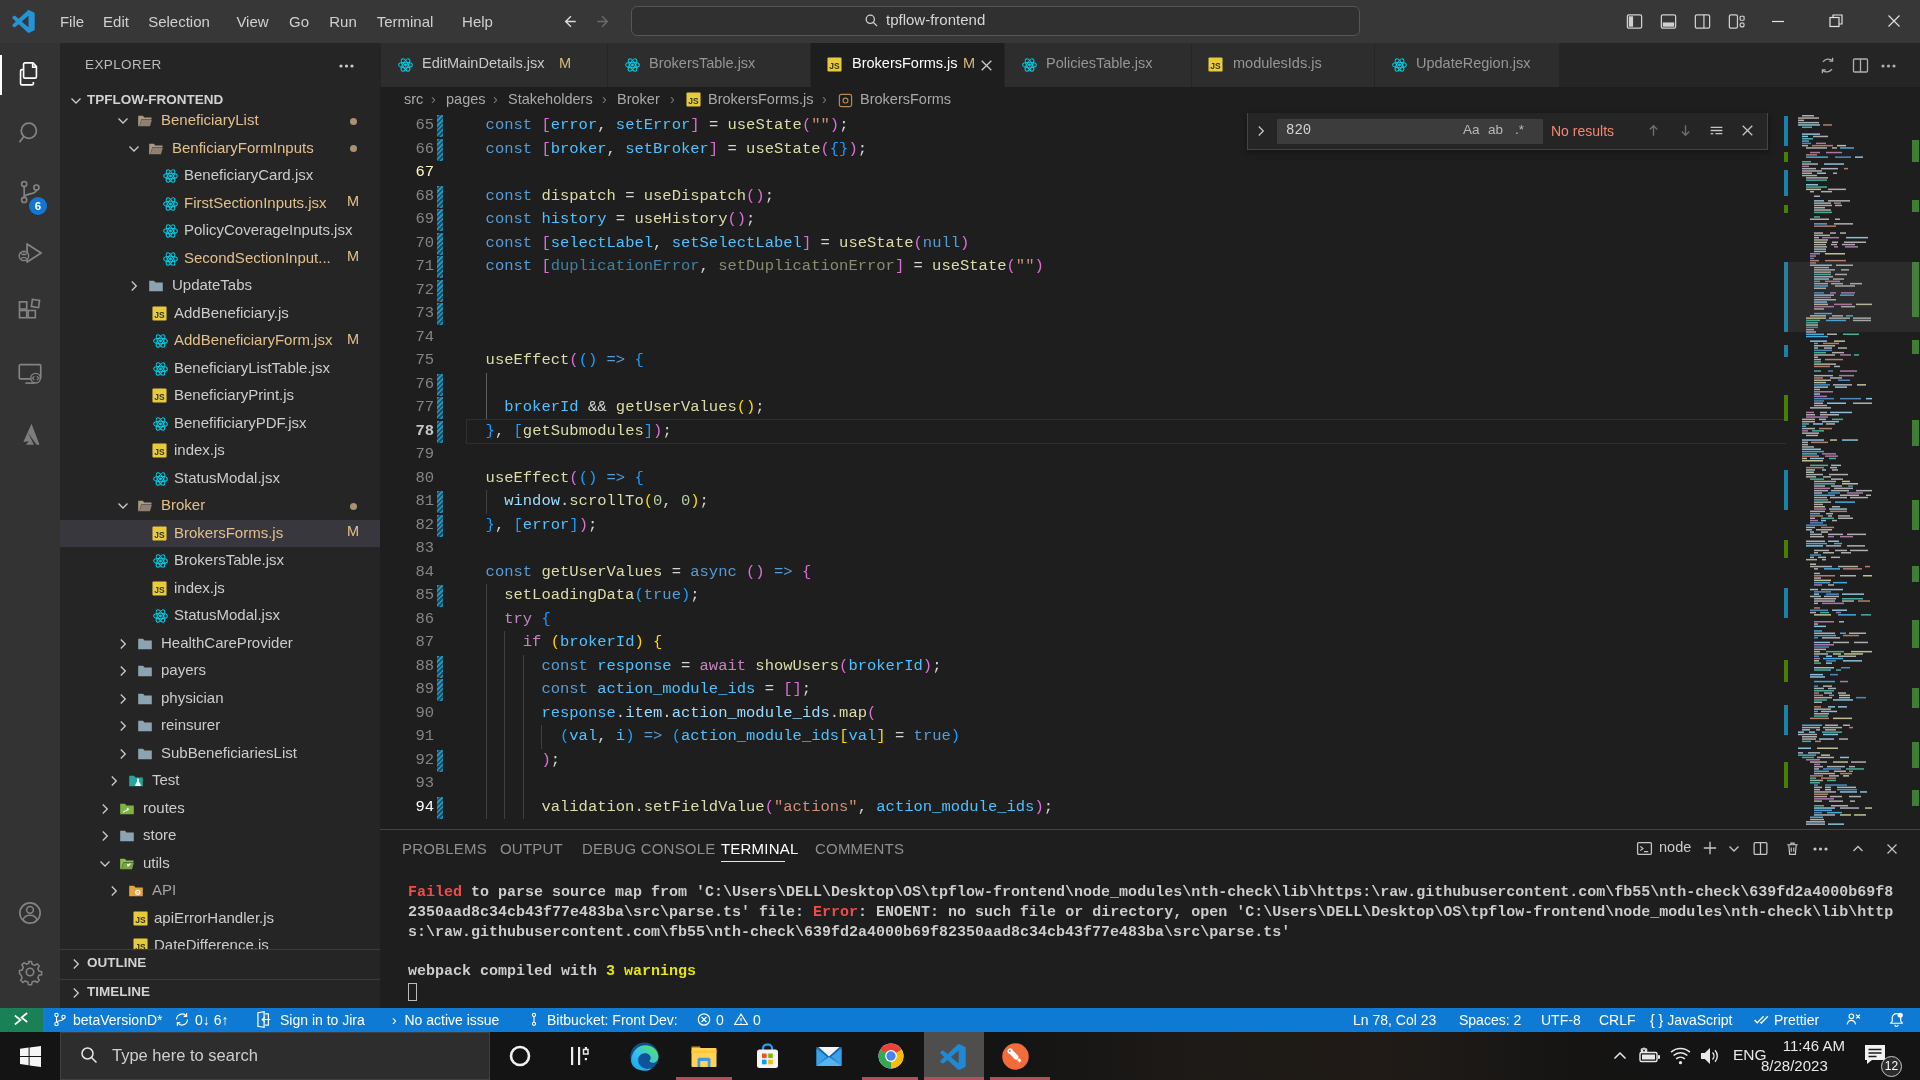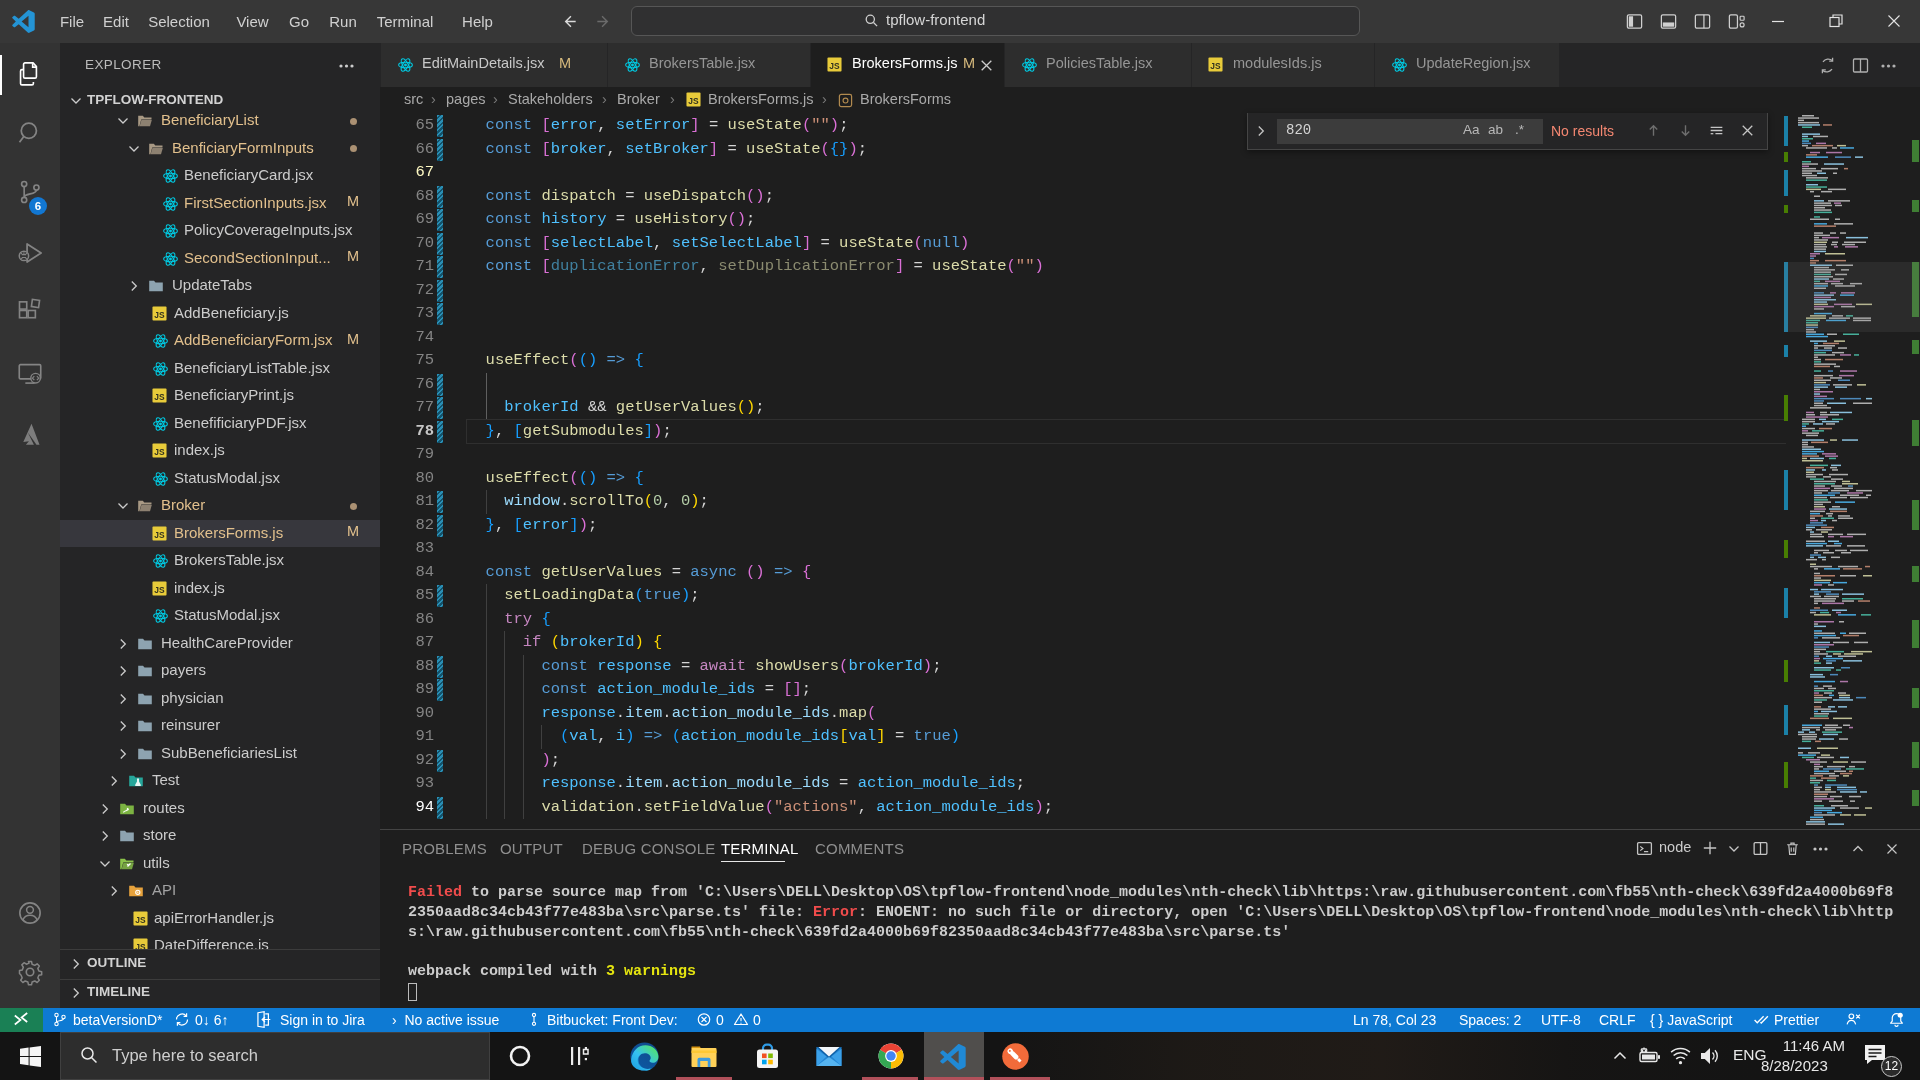--- a/index.html
+++ b/index.html
@@ -615,21 +615,20 @@
     <span class="iguide" style="left:105.6px;background:#404040"></span>
     <span class="iguide" style="left:124.2px;background:#404040"></span>
     <span class="iguide" style="left:142.8px;background:#404040"></span>
     <span class="ctext" style="left:161.4px"><span style="color:#da70d6">)</span><span style="color:#d4d4d4">;</span></span>
   </div>
 <div class="cl" style="top:772.25px">
     <span class="lnum" style="color:#858585">93</span>
     <span class="iguide" style="left:105.6px;background:#404040"></span>
     <span class="iguide" style="left:124.2px;background:#404040"></span>
     <span class="iguide" style="left:142.8px;background:#404040"></span>
-    <span class="ctext" style="left:161.4px"><span style="color:#4fc1ff">response</span><span style="color:#d4d4d4">.</span><span style="color:#9cdcfe">item</span><span style="color:#d4d4d4">.</span><span style="color:#9cdcfe">action_module_ids</span><span style="color:#d4d4d4"> = </span><span style="color:#4fc1ff">action_module_ids</span><span style="color:#d4d4d4">;</span></span>
   </div>
 <div class="cl" style="top:795.75px">
     <span class="lnum" style="color:#ffffff">94</span>
     <span class="gitbar"></span>
     <span class="iguide" style="left:105.6px;background:#404040"></span>
     <span class="iguide" style="left:124.2px;background:#404040"></span>
     <span class="iguide" style="left:142.8px;background:#404040"></span>
     <span class="ctext" style="left:161.4px"><span style="color:#dcdcaa">validation</span><span style="color:#d4d4d4">.</span><span style="color:#dcdcaa">setFieldValue</span><span style="color:#da70d6">(</span><span style="color:#ce9178">"actions"</span><span style="color:#d4d4d4">, </span><span style="color:#4fc1ff">action_module_ids</span><span style="color:#da70d6">)</span><span style="color:#d4d4d4">;</span></span>
   </div>
 <div class="abs" style="left:466px;top:419.2px;width:1320px;height:1px;background:#2f2f2f"></div>

